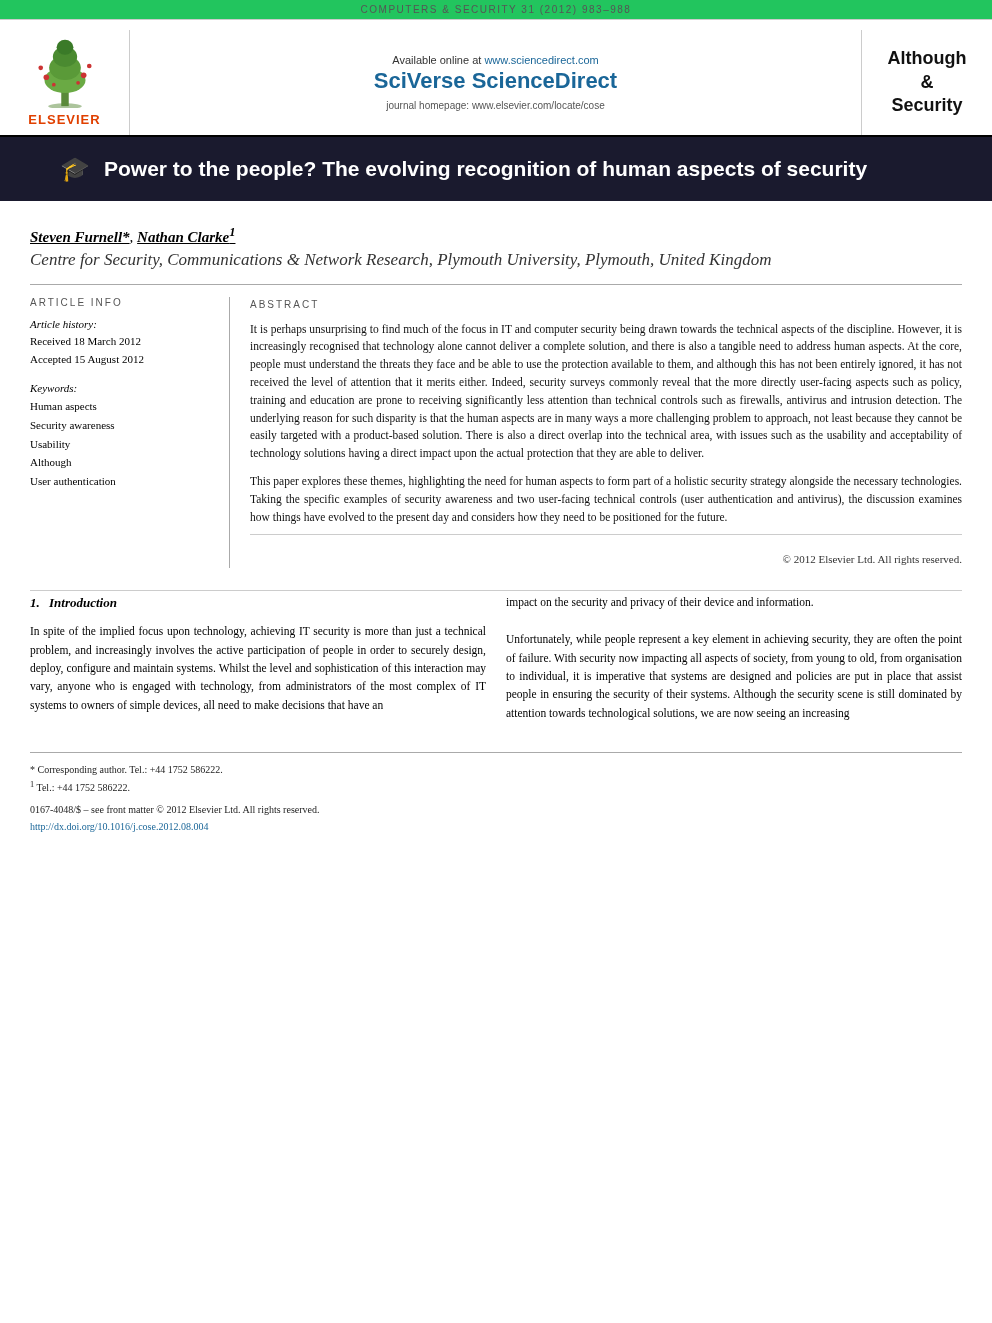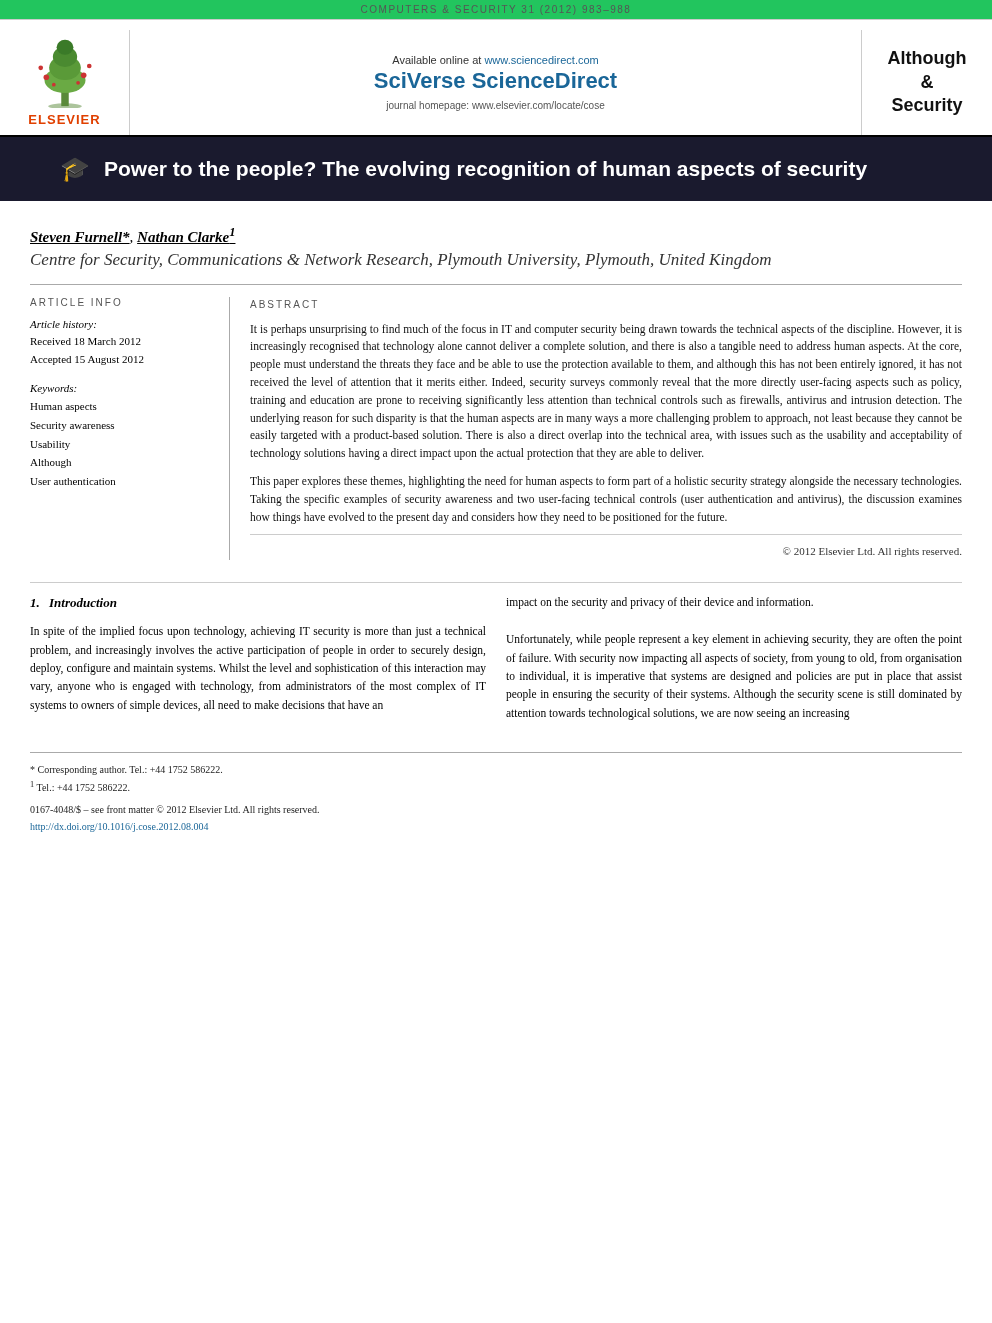--- a/index.html
+++ b/index.html
@@ -210,29 +210,29 @@
     .keywords-list {
       font-size: 11px;
       line-height: 1.7;
     }
 
     .copyright-line {
       text-align: right;
       font-size: 11px;
       color: #333;
       margin-top: 8px;
-      padding-top: 8px;
+      padding-top: 16px;
       border-top: 1px solid #ccc;
       font-family: Liberation Serif, serif;
     }
 
     
     .intro-section {
       margin-top: 22px;
-      padding-top: 10px;
+      padding-top: 2px;
       border-top: 1px solid #ccc;
       display: flex;
       gap: 20px;
     }
 
     .intro-left {
       flex: 1;
       font-size: 11.5px;
       line-height: 1.6;
       text-align: justify;

